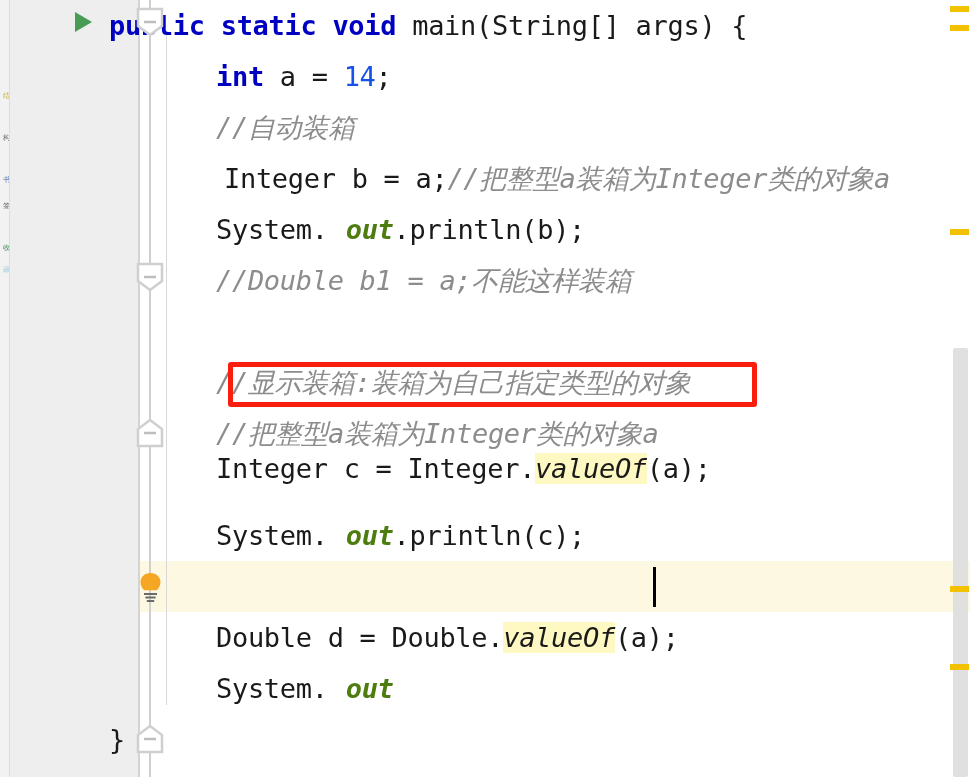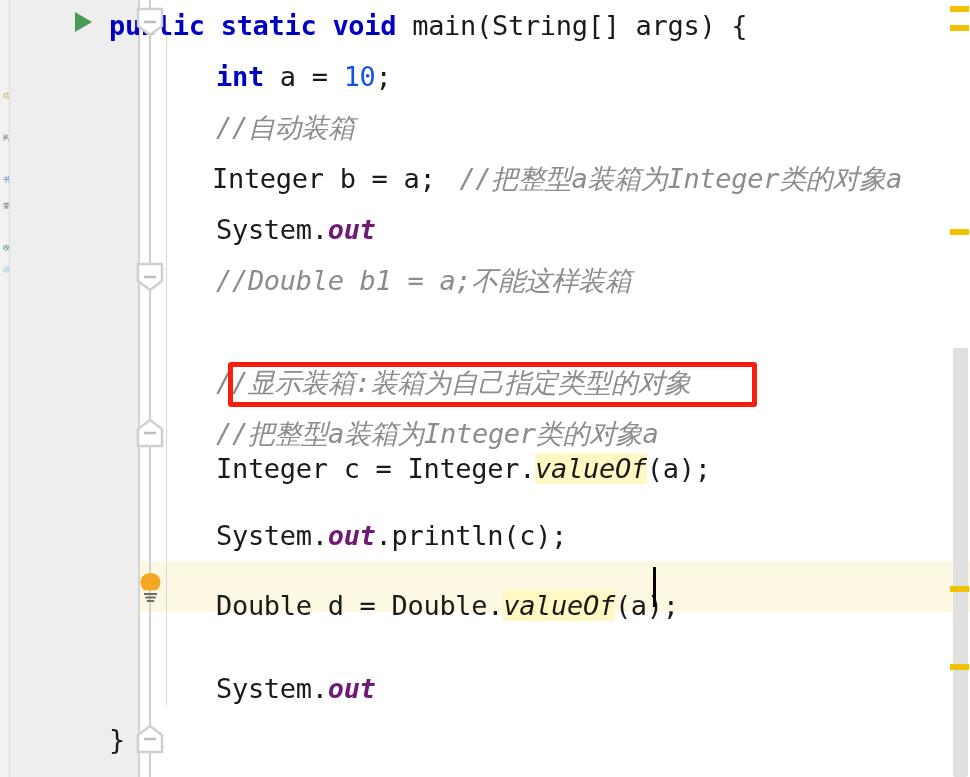--- a/index.html
+++ b/index.html
@@ -81,21 +81,21 @@
     font-size:27px;
     letter-spacing:-0.3px;
     color:#1a1a1a;
     z-index:4;
   }
 
   
   .kw       {color:#0000c0;font-weight:bold;}
   .plain    {color:#1a1a1a;}
   .num      {color:#1750eb;}
-  .field    {color:#701a75;font-weight:bold;font-style:italic;}
+  .field    {color:#4d7c0f;font-weight:bold;font-style:italic;margin-left:18px;}
   .method   {font-style:italic;background:#fef9c3;}
   .cmt      {color:#8c8c8c;font-style:italic;}
 
   
   .run-arrow{
     position:absolute;left:66px;top:12px;width:0;height:0;
     border-left:17px solid #499c54;
     border-top:10px solid transparent;
     border-bottom:10px solid transparent;
     z-index:5;cursor:pointer;
@@ -163,33 +163,33 @@
         <div class="fold" style="top: 6px;">
           <svg width="38" height="32" viewBox="0 0 38 32">
             <path d="M7 3 H31 V20 L19 29 L7 20 Z" fill="#ffffff" stroke="#cfcfcf" stroke-width="2.5"></path>
             <line x1="13" y1="16" x2="25" y2="16" stroke="#bdbdbd" stroke-width="2.5"></line>
           </svg>
         </div>
         <div class="code" style="left: 100px;"><span class="kw">public</span><span class="plain"> </span><span class="kw">static</span><span class="plain"> </span><span class="kw">void</span><span class="plain"> main(String[] args) {</span></div>
       </div>
       <div class="row" style="top: 51px; padding-left: 20px;">
         <div class="ln">19</div>
-        <div class="code" style="left: 207px;"><span class="kw">int</span><span class="plain"> a = </span><span class="num">10</span><span class="plain">;</span></div>
+        <div class="code" style="left: 207px;"><span class="kw">int</span><span class="plain"> a = </span><span class="num">14</span><span class="plain">;</span></div>
       </div>
       <div class="row" style="top: 102px;">
         <div class="ln">20</div>
         <div class="code" style="left: 207px;"><span class="cmt">//自动装箱</span></div>
       </div>
       <div class="row" style="top: 153px;">
         <div class="ln">21</div>
-        <div class="code" style="left: 203px; gap: 24px;"><span class="plain">Integer b = a;</span><span class="cmt">//把整型a装箱为Integer类的对象a</span></div>
+        <div class="code" style="left: 215px;"><span class="plain">Integer b = a;</span><span class="cmt">//把整型a装箱为Integer类的对象a</span></div>
       </div>
       <div class="row" style="top: 204px;">
         <div class="ln">22</div>
-        <div class="code" style="left: 207px;"><span class="plain">System.</span><span class="field">out</span></div>
+        <div class="code" style="left: 207px;"><span class="plain">System.</span><span class="field">out</span><span class="plain">.println(b);</span></div>
       </div>
       <div class="row" style="top: 255px;">
         <div class="ln">23</div>
         <div class="fold" style="top: 6px;">
           <svg width="38" height="32" viewBox="0 0 38 32">
             <path d="M7 3 H31 V20 L19 29 L7 20 Z" fill="#ffffff" stroke="#cfcfcf" stroke-width="2.5"></path>
             <line x1="13" y1="16" x2="25" y2="16" stroke="#bdbdbd" stroke-width="2.5"></line>
           </svg>
         </div>
         <div class="code" style="left: 207px;"><span class="cmt">//Double b1 = a;不能这样装箱</span></div>
@@ -222,21 +222,21 @@
       </div>
       <div class="row current" style="top: 561px;">
         <div class="ln">29</div>
         <div class="bulb"><svg width="27" height="31" viewBox="0 0 27 31">
             <path d="M13.5 2 C7.7 2 3.5 6.1 3.5 11.3 c0 3.7 2.1 6.1 3.6 8 h12.8 c1.5-1.9 3.6-4.3 3.6-8 C23.5 6.1 19.3 2 13.5 2 Z" fill="#f5a623"></path>
             <rect x="7" y="22" width="13" height="2" fill="#6b6b6b"></rect>
             <rect x="8.4" y="25.5" width="10.2" height="2" fill="#6b6b6b"></rect>
             <rect x="9.8" y="29" width="7.4" height="2" fill="#6b6b6b"></rect>
           </svg></div>
       </div>
-      <div class="row" style="top: 580px;">
+      <div class="row" style="top: 612px;">
         <div class="ln">30</div>
         <div class="code" style="left: 207px;"><span class="plain">Double d = Double.</span><span class="method">valueOf</span><span class="plain">(a);</span></div>
       </div>
       <div class="row" style="top: 663px;">
         <div class="ln">31</div>
         <div class="code" style="left: 207px;"><span class="plain">System.</span><span class="field">out</span></div>
       </div>
       <div class="row" style="top: 714px;">
         <div class="ln">32</div>
         <div class="fold" style="top: 9px;">

